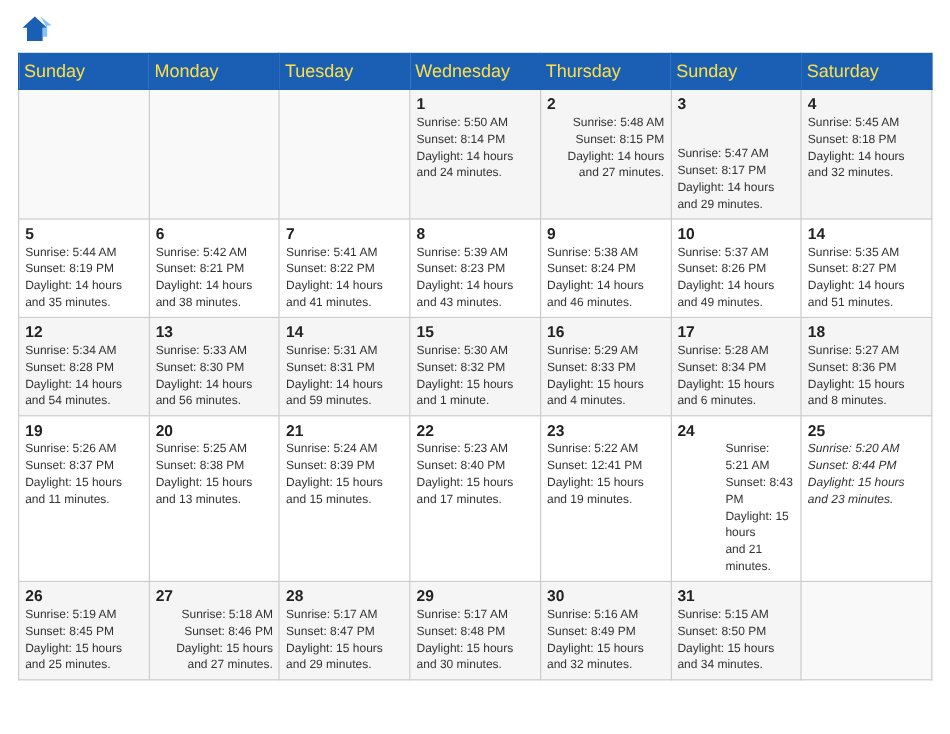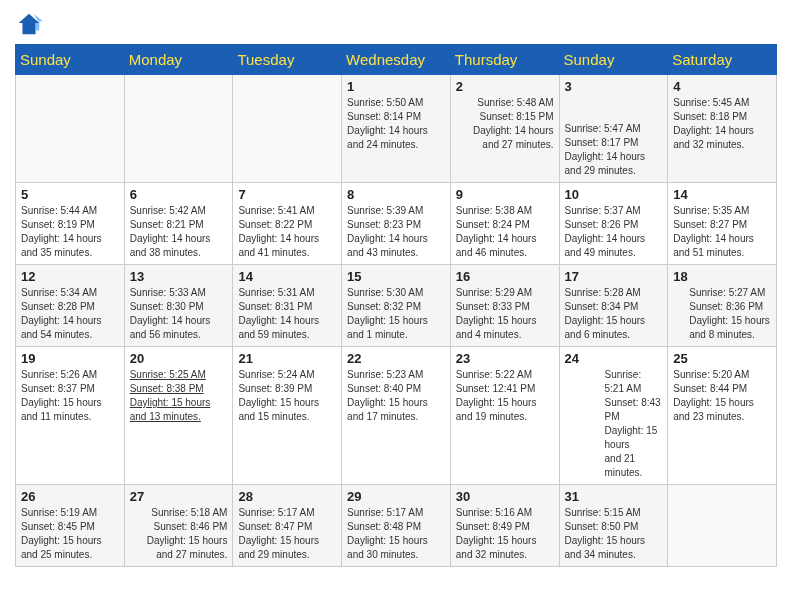--- a/index.html
+++ b/index.html
@@ -239,37 +239,37 @@
         </td>
         <td>
           <div class="day-number">17</div>
           <div class="day-info" style="white-space: pre-line;">Sunrise: 5:28 AM
 Sunset: 8:34 PM
 Daylight: 15 hours
 and 6 minutes.</div>
         </td>
         <td>
           <div class="day-number">18</div>
-          <div class="day-info" style="white-space: pre-line; margin-left: 16px;">Sunrise: 5:27 AM
+          <div class="day-info" style="white-space: pre-line;">Sunrise: 5:27 AM
 Sunset: 8:36 PM
 Daylight: 15 hours
 and 8 minutes.</div>
         </td>
       </tr>
       <tr>
         <td>
           <div class="day-number">19</div>
           <div class="day-info" style="white-space: pre-line;">Sunrise: 5:26 AM
 Sunset: 8:37 PM
 Daylight: 15 hours
 and 11 minutes.</div>
         </td>
         <td>
           <div class="day-number">20</div>
-          <div class="day-info" style="white-space: pre-line; text-decoration: underline;">Sunrise: 5:25 AM
+          <div class="day-info" style="white-space: pre-line;">Sunrise: 5:25 AM
 Sunset: 8:38 PM
 Daylight: 15 hours
 and 13 minutes.</div>
         </td>
         <td>
           <div class="day-number">21</div>
           <div class="day-info" style="white-space: pre-line;">Sunrise: 5:24 AM
 Sunset: 8:39 PM
 Daylight: 15 hours
 and 15 minutes.</div>
@@ -290,21 +290,21 @@
         </td>
         <td>
           <div class="day-number">24</div>
           <div class="day-info" style="white-space: pre-line; margin-left: 40px;">Sunrise: 5:21 AM
 Sunset: 8:43 PM
 Daylight: 15 hours
 and 21 minutes.</div>
         </td>
         <td>
           <div class="day-number">25</div>
-          <div class="day-info" style="white-space: pre-line;">Sunrise: 5:20 AM
+          <div class="day-info" style="white-space: pre-line; font-style: italic;">Sunrise: 5:20 AM
 Sunset: 8:44 PM
 Daylight: 15 hours
 and 23 minutes.</div>
         </td>
       </tr>
       <tr>
         <td>
           <div class="day-number">26</div>
           <div class="day-info" style="white-space: pre-line;">Sunrise: 5:19 AM
 Sunset: 8:45 PM

